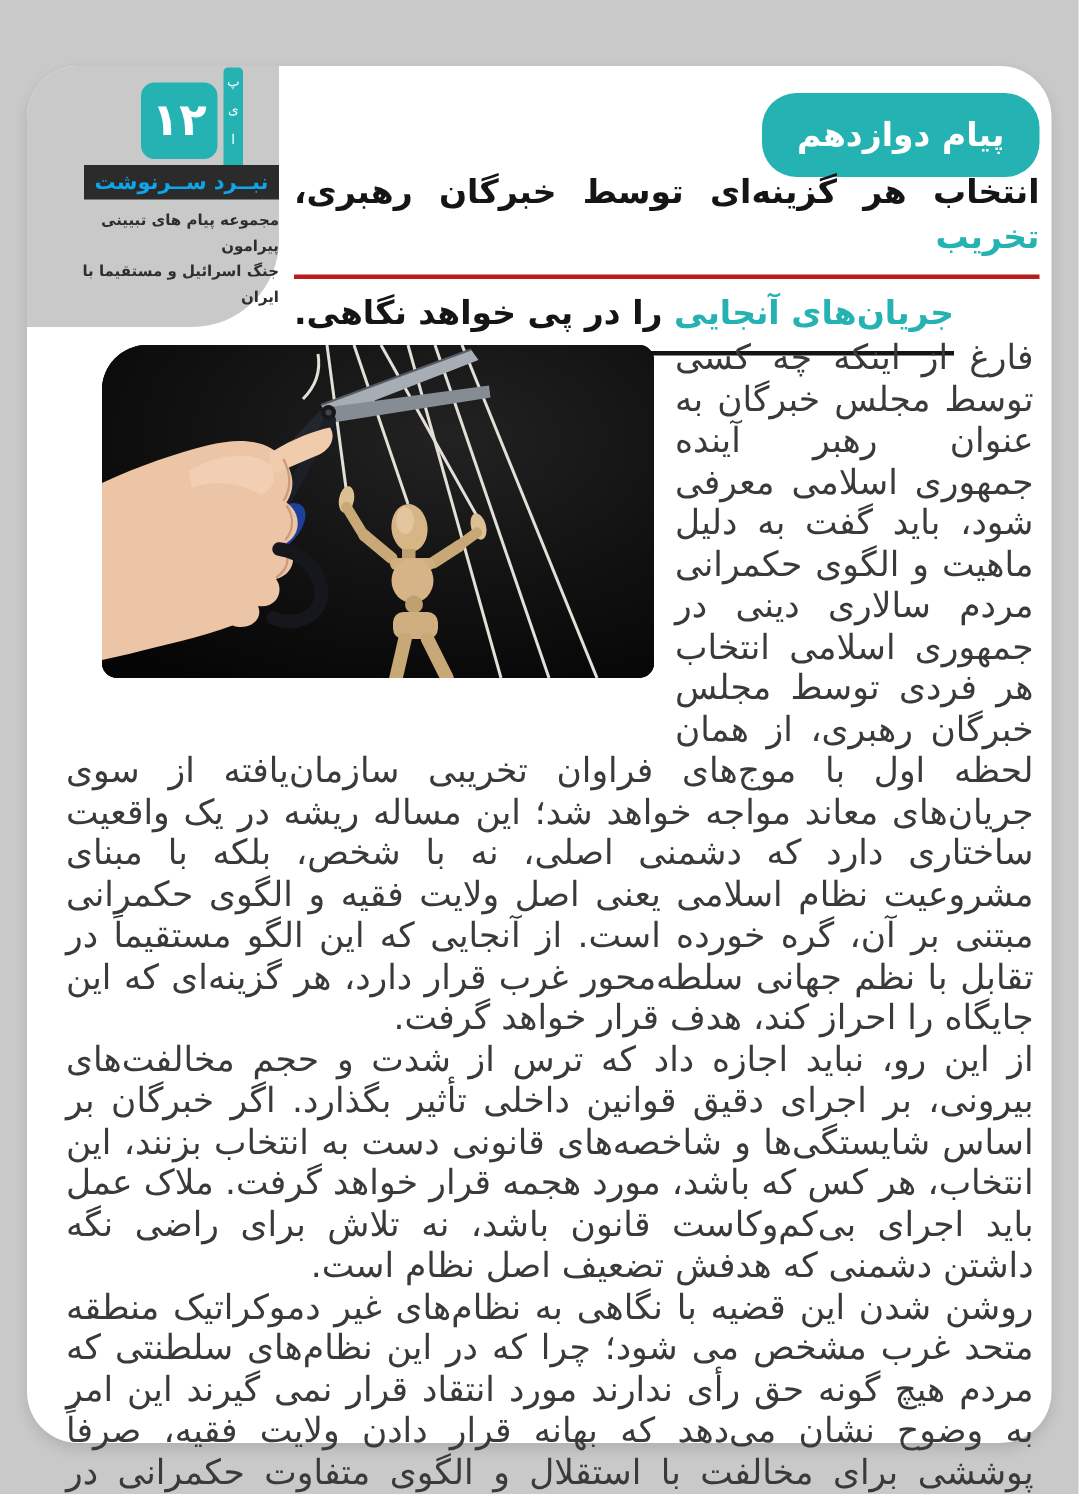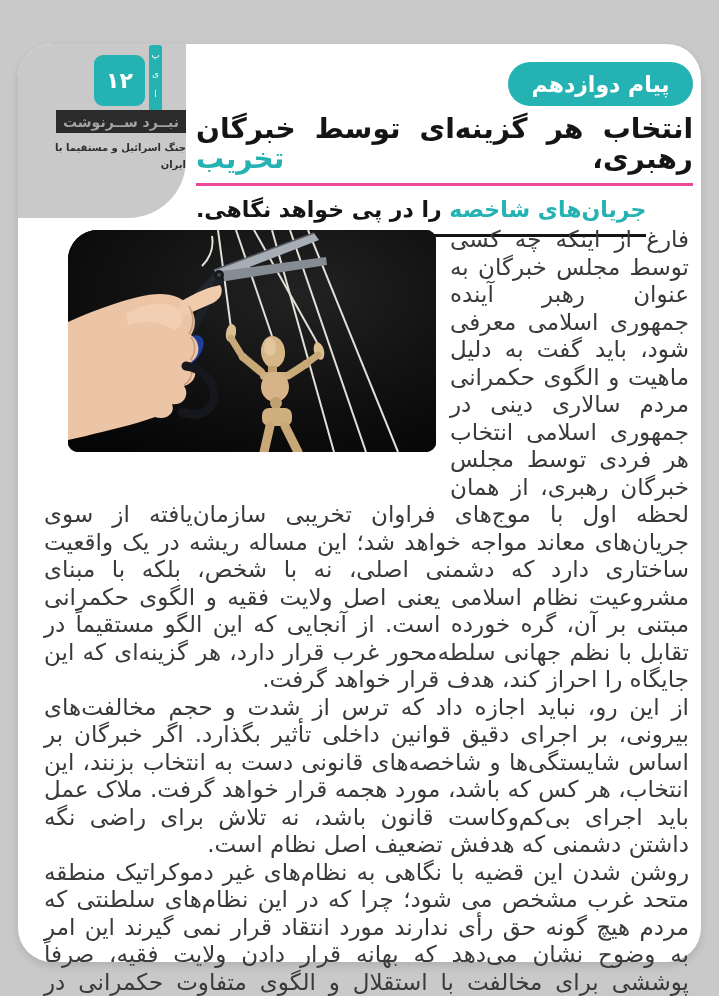--- a/index.html
+++ b/index.html
@@ -15,55 +15,55 @@
   }
   .notch{
     position:absolute;left:0;top:0;width:168px;height:174px;
     background:var(--bg,#c9c9c9);
     border-top-left-radius:34px;border-bottom-right-radius:58px;
   }
   
   .logo-num{
     position:absolute;left:94px;top:55px;width:51px;height:51px;
     background:var(--accent,#25b2b2);border-radius:9px;
-    color:#fff;font-size:22px;font-weight:bold;
+    color:#fff;font-size:30px;font-weight:bold;
     display:flex;align-items:center;justify-content:center;z-index:5;
   }
   .logo-vbar{
     position:absolute;left:149px;top:45px;width:13px;height:78px;
     background:var(--accent,#25b2b2);border-radius:3px;
     color:#fff;font-size:9px;line-height:10px;
     display:flex;flex-direction:column;align-items:center;justify-content:space-between;
     padding:5px 0;box-sizing:border-box;z-index:5;
   }
   .logo-strip{
     position:absolute;left:56px;top:110px;width:130px;height:23px;
-    background:#2b2b2b;color:#a3a3a3;font-size:14px;font-weight:bold;
+    background:#2b2b2b;color:#0ea5e9;font-size:14px;font-weight:bold;
     display:flex;align-items:center;justify-content:center;direction:rtl;z-index:5;
   }
   .logo-sub{
     position:absolute;left:38px;top:139px;width:148px;z-index:5;
     direction:rtl;text-align:right;font-size:10px;line-height:17px;
     font-weight:bold;color:#2e2e2e;
   }
   
   .badge{
-    position:absolute;left:508px;top:62px;width:185px;height:44px;
+    position:absolute;left:508px;top:62px;width:185px;height:56px;
     background:var(--accent,#25b2b2);border-radius:23px;
     color:#fff;font-size:22px;font-weight:bold;direction:rtl;
     display:flex;align-items:center;justify-content:center;z-index:4;text-align:right;
   }
   .headline{
     position:absolute;left:196px;top:114px;width:497px;z-index:4;
     direction:rtl;color:#151515;font-weight:bold;
   }
   .hl-line1{
-    font-size:28px;line-height:30px;
+    font-size:22px;line-height:30px;
     text-align:justify;text-align-last:justify;
-    border-bottom:3px solid #ec4899;padding-bottom:9px;
+    border-bottom:3px solid #b91c1c;padding-bottom:9px;
   }
   .hl-line2{margin-top:9px;font-size:22px;line-height:30px;text-align:left;}
   .hl-line2 .hl2-inner{
     display:inline-block;direction:rtl;
     border-bottom:3px solid #141414;padding-bottom:9px;
   }
   .teal{color:var(--accent,#25b2b2);}
   
   .article{
     position:absolute;left:44px;top:226px;width:645px;z-index:4;
@@ -92,30 +92,31 @@
 <div class="logo-vbar">
     <span>پ</span>
     <span>ی</span>
     <span>ا</span>
     <span>م</span>
   </div>
 <div class="logo-strip">
   <span>نبــرد ســرنوشت</span>
 </div>
 <div class="logo-sub">
+  <div>مجموعه پیام های تبیینی پیرامون</div>
   <div>جنگ اسرائیل و مستقیما با ایران</div>
 </div>
 
 <div class="badge">
   <span>پیام دوازدهم</span>
 </div>
 
 <div class="headline">
   <div class="hl-line1"><span>انتخاب هر گزینه‌ای توسط خبرگان رهبری،</span> <span class="teal">تخریب</span></div>
-  <div class="hl-line2"><span class="hl2-inner"><span class="teal">جریان‌های شاخصه</span> <span>را در پی خواهد نگاهی.</span></span></div>
+  <div class="hl-line2"><span class="hl2-inner"><span class="teal">جریان‌های آنجایی</span> <span>را در پی خواهد نگاهی.</span></span></div>
 </div>
 
 <div class="article">
   <div class="photo">
     <svg width="368" height="222" viewBox="0 0 368 222" xmlns="http://www.w3.org/2000/svg">
       <defs>
         <radialGradient id="spot" cx="0.62" cy="0.28" r="0.85">
           <stop offset="0" stop-color="#262626"></stop>
           <stop offset="0.55" stop-color="#121212"></stop>
           <stop offset="1" stop-color="#040404"></stop>

